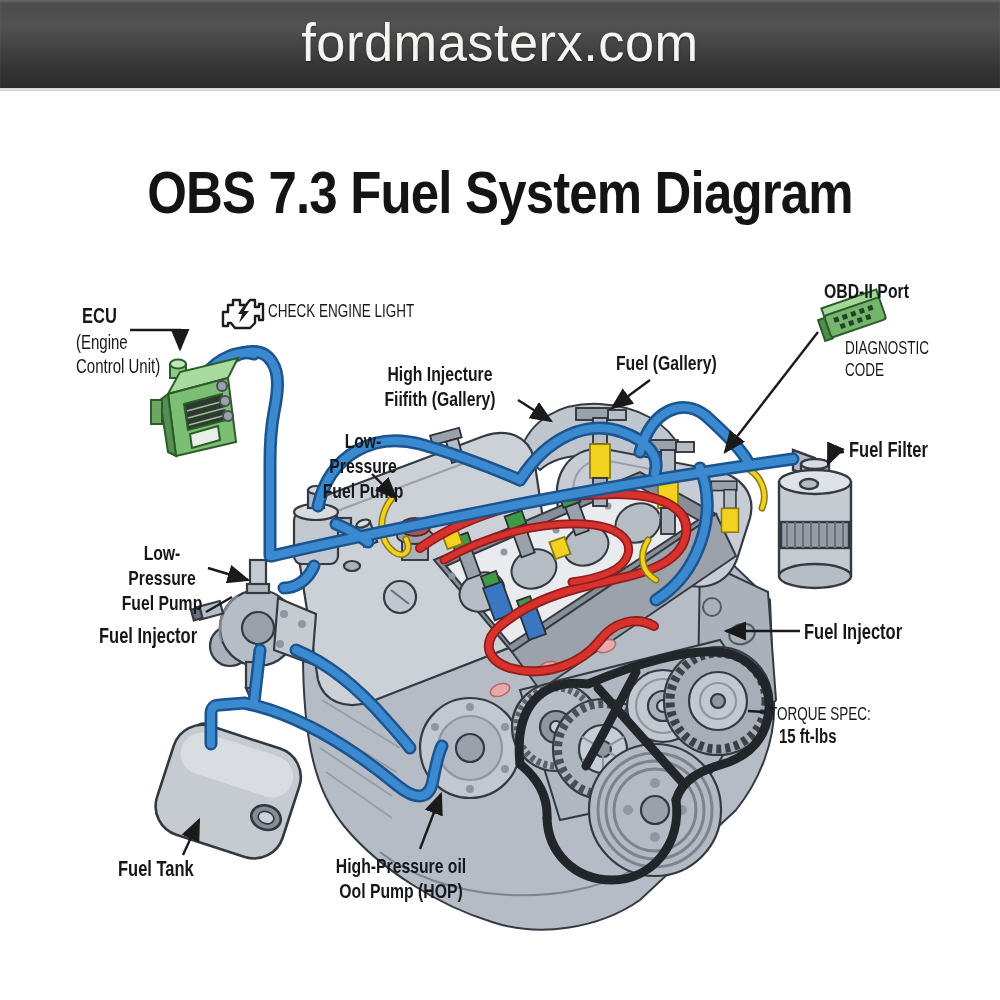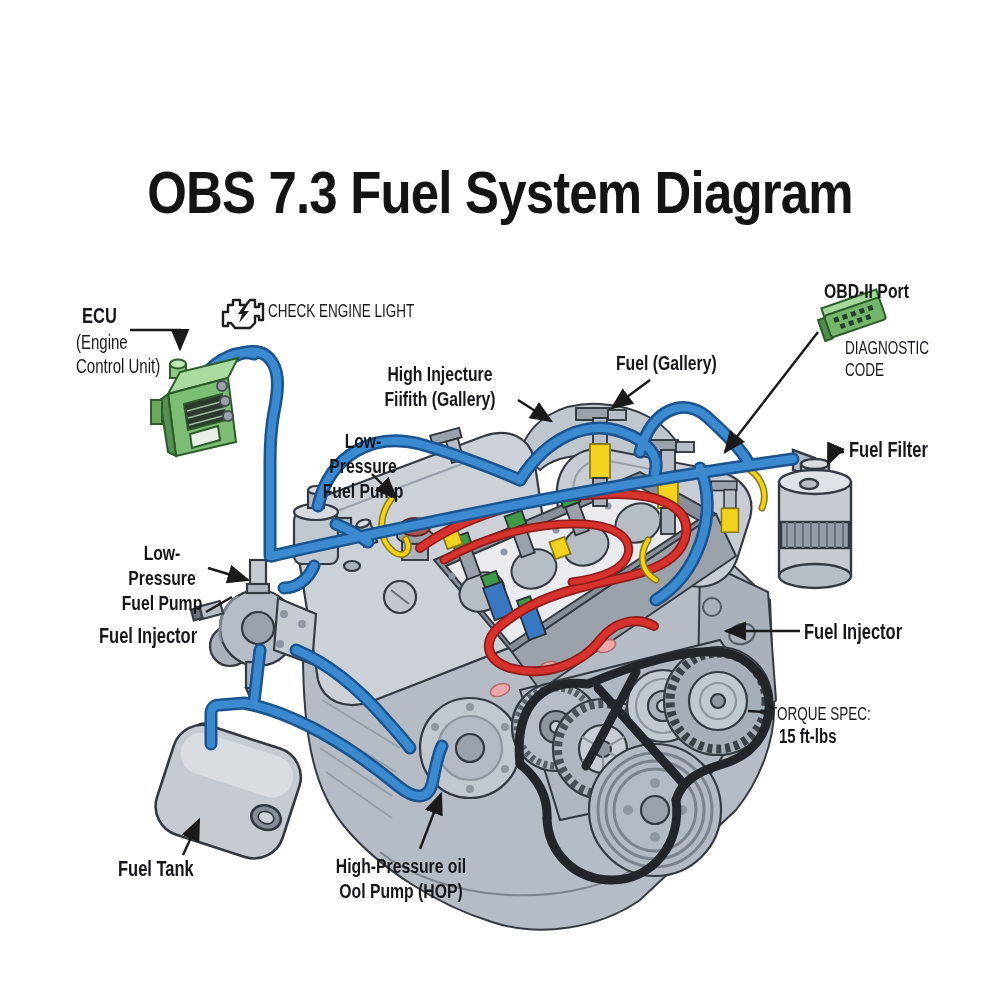--- a/index.html
+++ b/index.html
@@ -22,20 +22,23 @@
   .lbl.reg{font-weight:400;}
   .ecu-t{font-size:22px;}
   .ecu-s{font-weight:400;font-size:20px;line-height:1.18;}
   svg{position:absolute;left:0;top:0;}
 </style>
 </head>
 <body>
 
 <div class="stage">
 
+  <div class="banner">
+    <div class="banner-text">fordmasterx.com</div>
+  </div>
 
   <div class="title">OBS 7.3 Fuel System Diagram</div>
 
   <svg width="1000" height="1000" viewBox="0 0 1000 1000">
     <defs>
       <marker id="ah" markerWidth="11" markerHeight="10" refX="8.5" refY="4" orient="auto">
         <path d="M0,0 L9.5,4 L0,8 Z" fill="#1a1a1a"></path>
       </marker>
     </defs>
 

